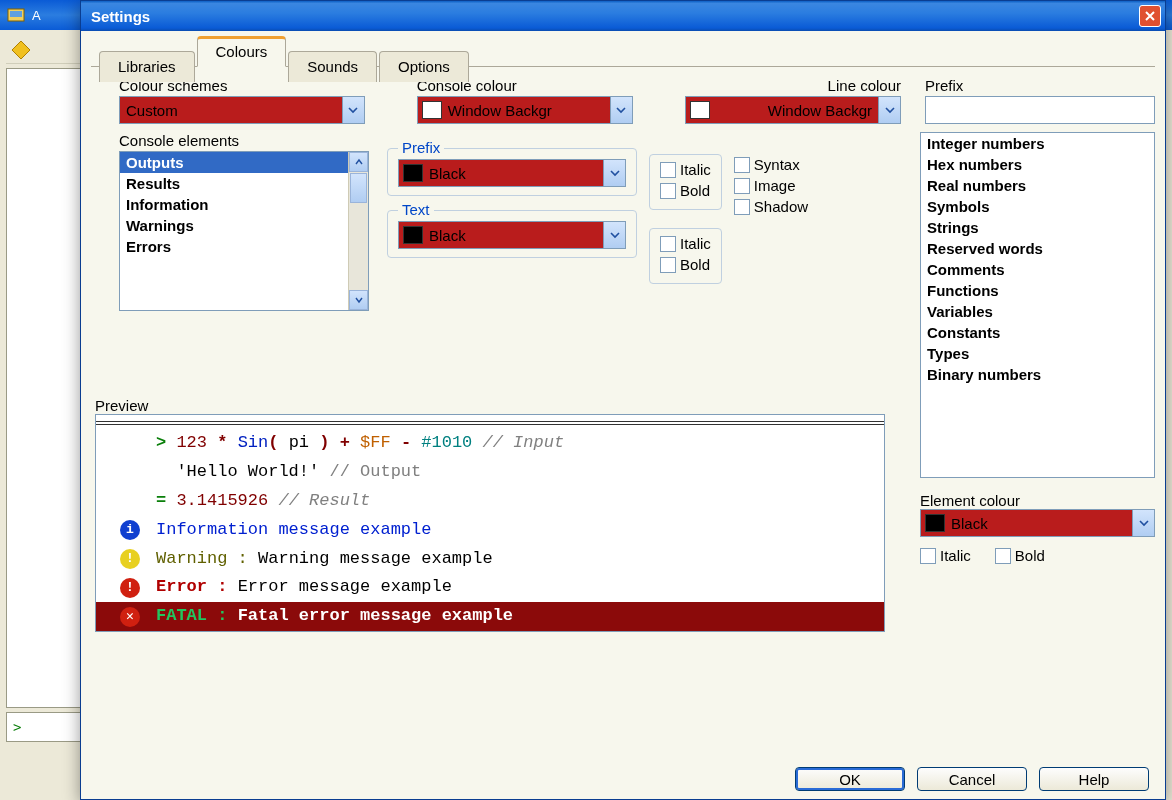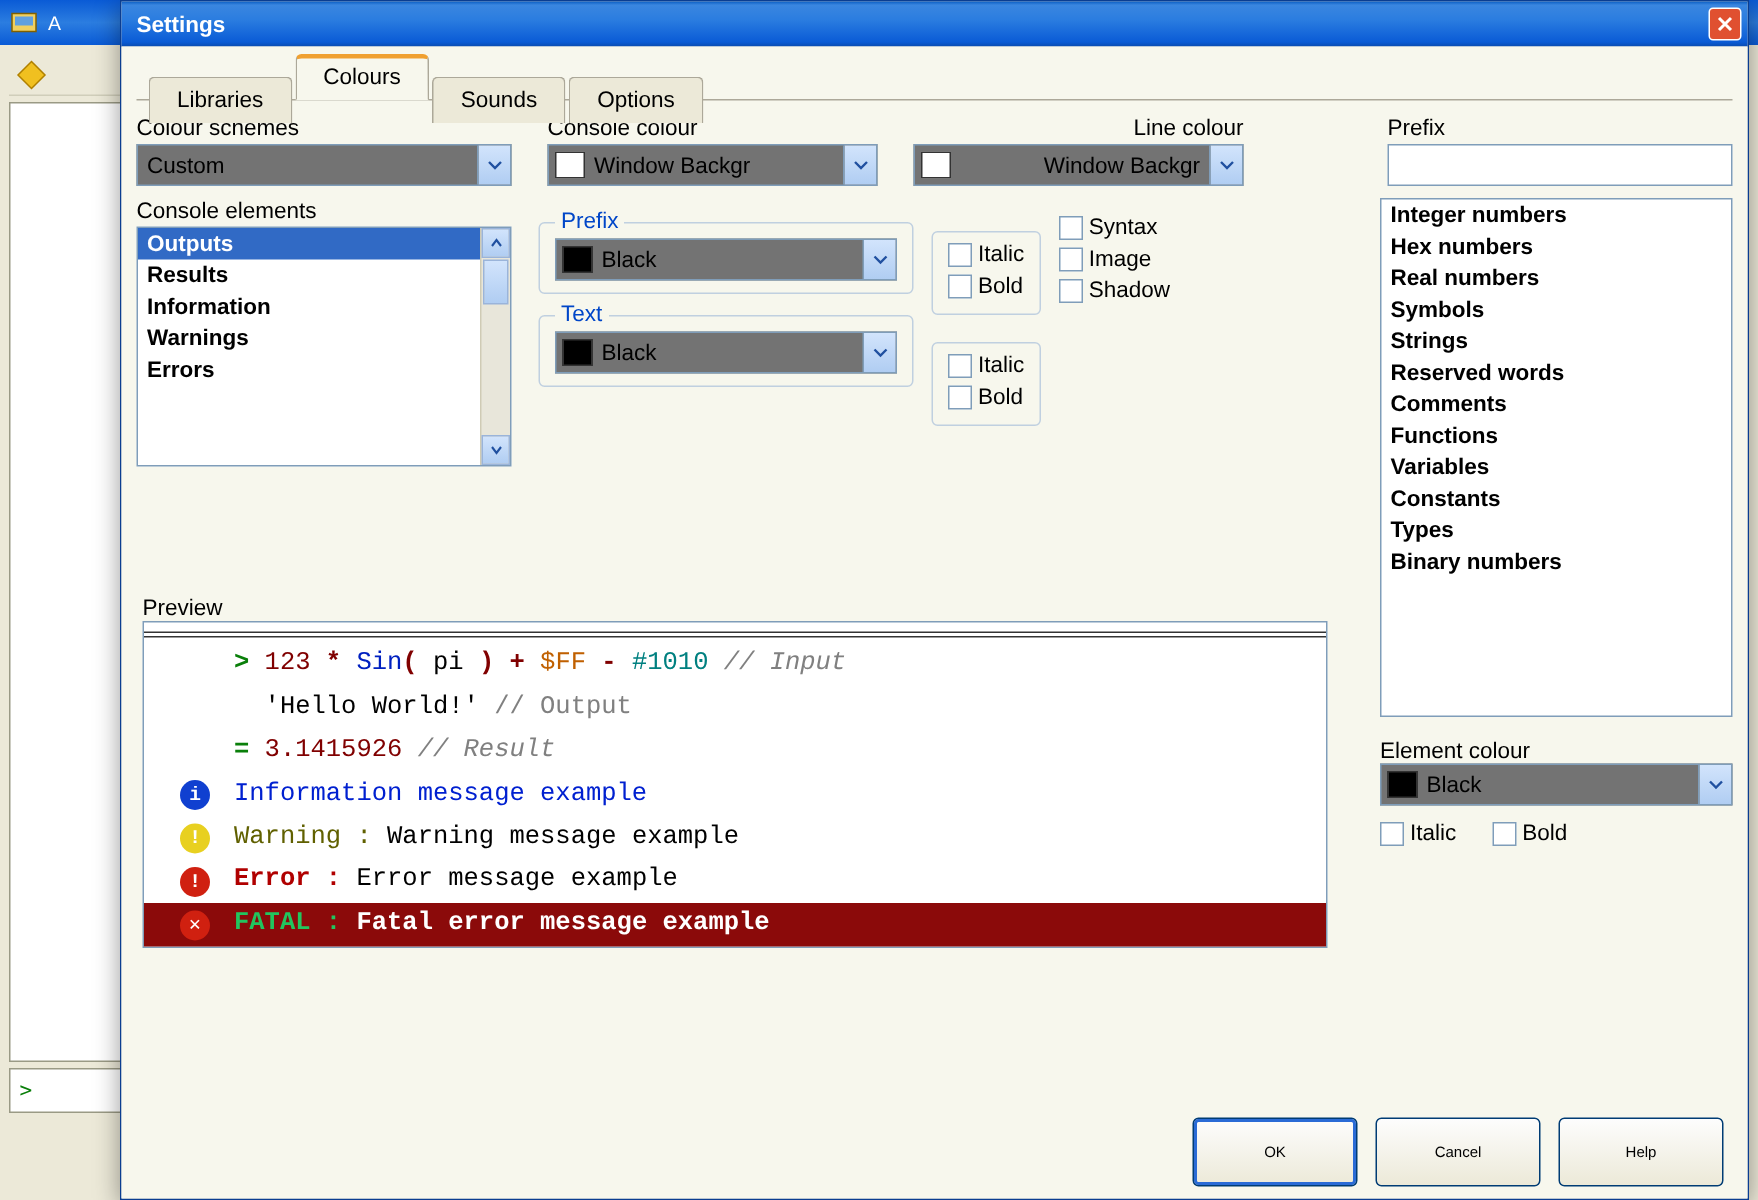--- a/index.html
+++ b/index.html
@@ -134,29 +134,29 @@
 .top-row {
   display: flex;
   gap: 24px;
   margin-bottom: 8px;
 }
 .mid-row {
   display: flex;
   gap: 18px;
   margin-bottom: 6px;
 }
-.field-group { display: flex; flex-direction: column; }
+.field-group { display: flex; flex-direction: column; margin-left: 28px; }
 .label { font-size: 15px; margin-bottom: 2px; }
 
 
 .dropdown {
   display: flex;
   align-items: center;
   border: 1px solid #7f9db9;
-  background: #737373;
+  background: #b91c1c;
   height: 28px;
   font-size: 15px;
 }
 .dropdown .dd-text {
   flex: 1;
   padding: 0 6px;
   white-space: nowrap;
   overflow: hidden;
 }
 .dropdown .dd-btn {
@@ -300,25 +300,25 @@
 
 .button-row {
   display: flex;
   justify-content: flex-end;
   gap: 12px;
   margin-top: 10px;
   padding-right: 6px;
 }
 .win-btn {
   min-width: 110px;
-  height: 46px;
+  height: 24px;
   border: 1px solid #003c74;
   border-radius: 4px;
   background: linear-gradient(to bottom,#fdfdfd,#ece9d8);
-  font-size: 10px;
+  font-size: 15px;
   cursor: pointer;
 }
 .win-btn.default {
   box-shadow: 0 0 0 2px #2a6bd6 inset;
 }
 
 </style>
 </head>
 <body>
 
@@ -478,21 +478,21 @@
             <div class="checkbox-row">
                 <span class="checkbox"></span>
                 <span>Italic</span>
               </div>
             <div class="checkbox-row">
                 <span class="checkbox"></span>
                 <span>Bold</span>
               </div>
           </div>
         </div>
-        <div style="margin-top:11px;">
+        <div style="margin-top:24px;">
           <div class="checkbox-row">
               <span class="checkbox"></span>
               <span>Syntax</span>
             </div>
           <div class="checkbox-row">
               <span class="checkbox"></span>
               <span>Image</span>
             </div>
           <div class="checkbox-row">
               <span class="checkbox"></span>

